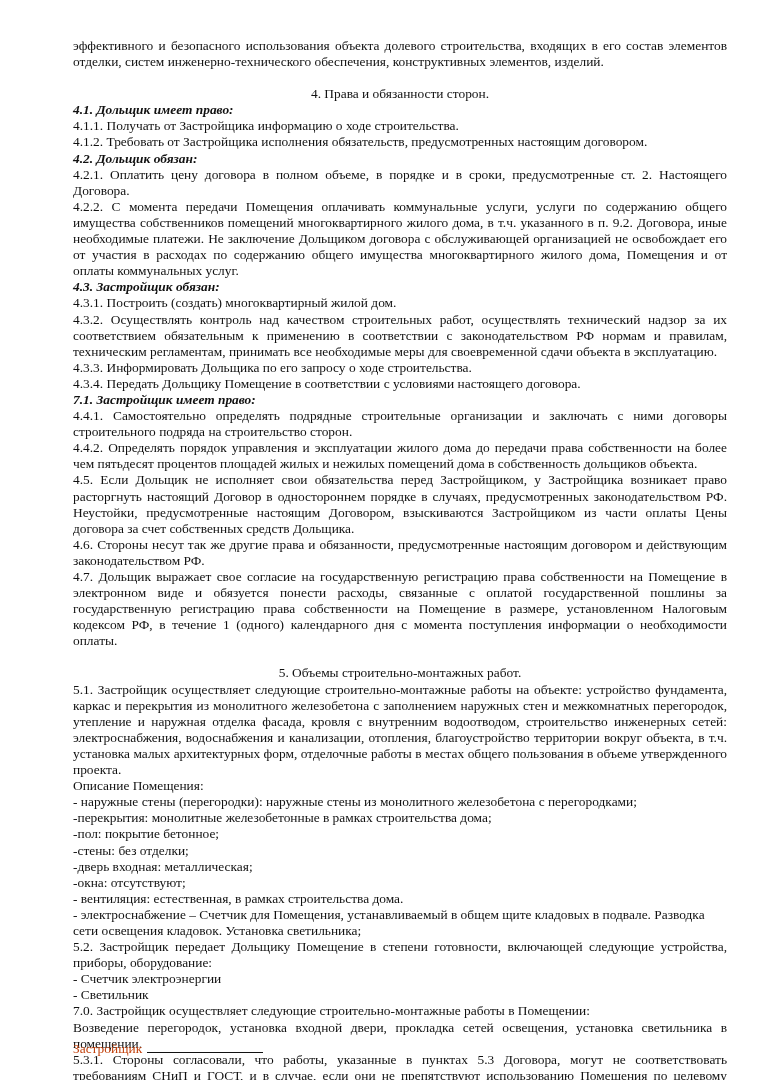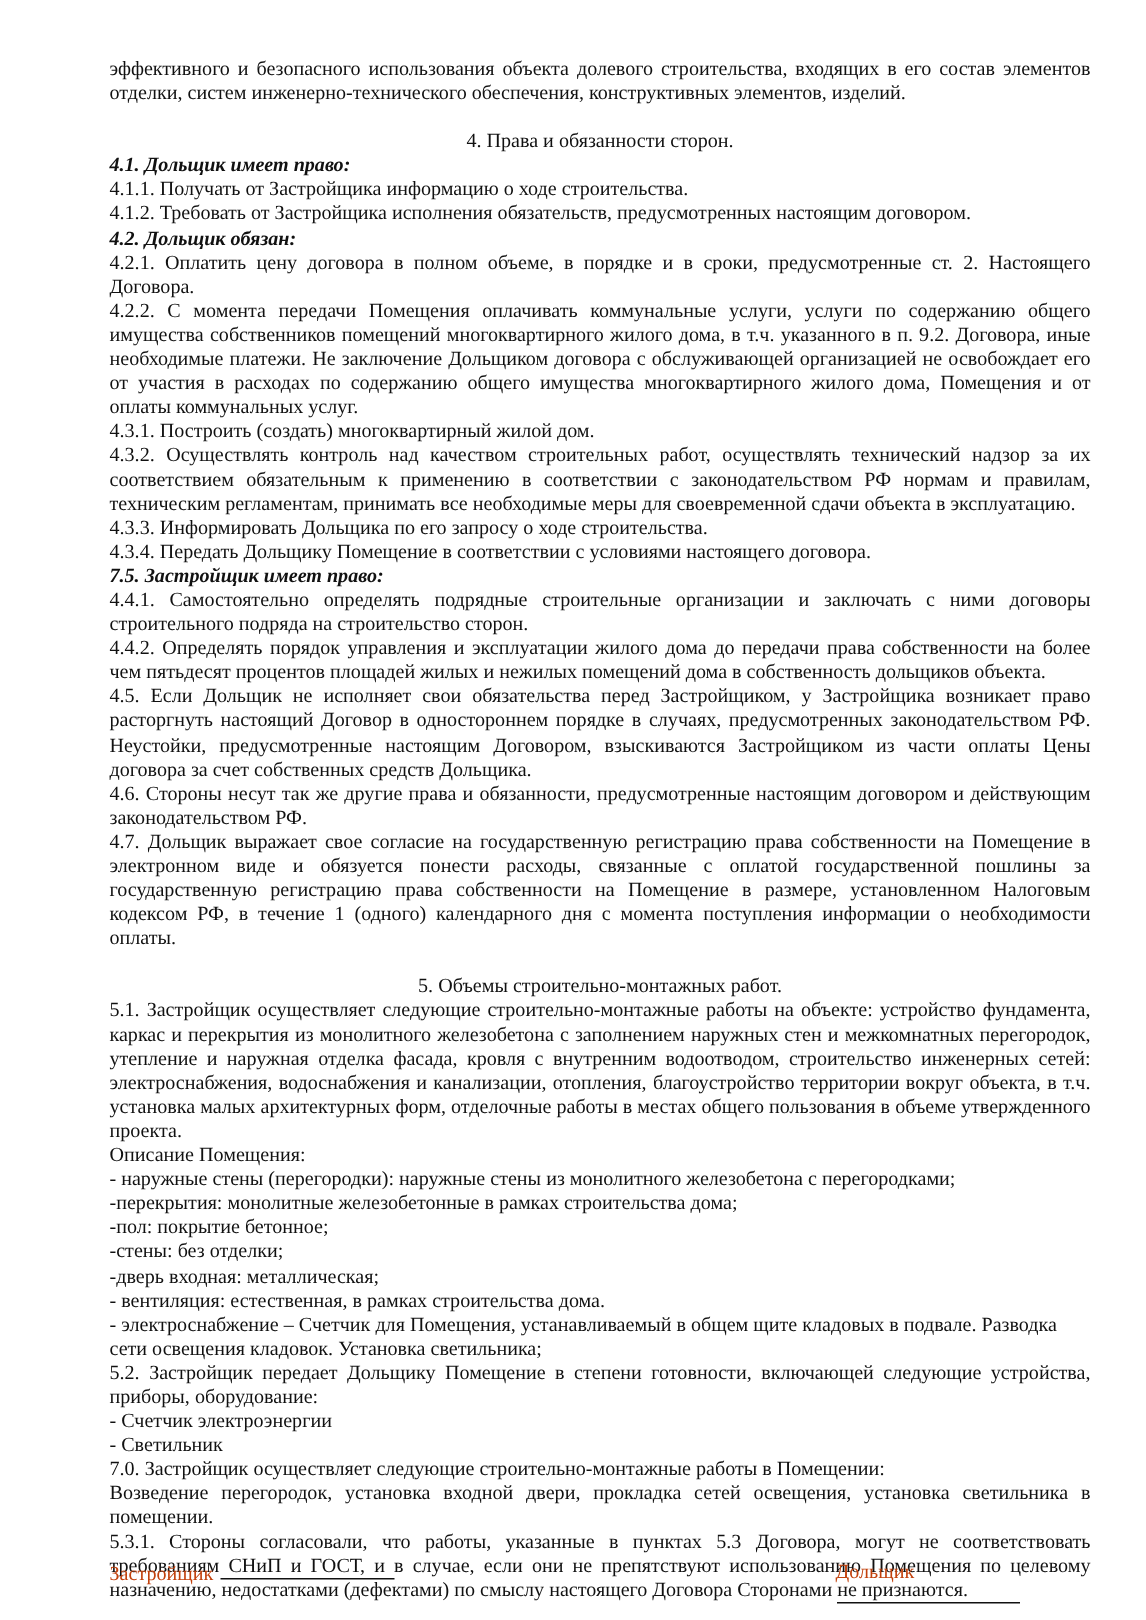--- a/index.html
+++ b/index.html
@@ -29,53 +29,52 @@
   <p>эффективного и безопасного использования объекта долевого строительства, входящих в его состав элементов отделки, систем инженерно-технического обеспечения, конструктивных элементов, изделий.</p>
 
   <div>
     <p class="h-section">4. Права и обязанности сторон.</p>
     <p class="h-sub">4.1. Дольщик имеет право:</p>
     <p>4.1.1. Получать от Застройщика информацию о ходе строительства.</p>
     <p>4.1.2. Требовать от Застройщика исполнения обязательств, предусмотренных настоящим договором.</p>
     <p class="h-sub">4.2. Дольщик обязан:</p>
     <p>4.2.1. Оплатить цену договора в полном объеме, в порядке и в сроки, предусмотренные ст. 2. Настоящего Договора.</p>
     <p>4.2.2. С момента передачи Помещения оплачивать коммунальные услуги, услуги по содержанию общего имущества собственников помещений многоквартирного жилого дома, в т.ч. указанного в п. 9.2. Договора, иные необходимые платежи. Не заключение Дольщиком договора с обслуживающей организацией не освобождает его от участия в расходах по содержанию общего имущества многоквартирного жилого дома, Помещения и от оплаты коммунальных услуг.</p>
+    <p class="h-sub">4.3. Застройщик обязан:</p>
     <p>4.3.1. Построить (создать) многоквартирный жилой дом.</p>
     <p>4.3.2. Осуществлять контроль над качеством строительных работ, осуществлять технический надзор за их соответствием обязательным к применению в соответствии с законодательством РФ нормам и правилам, техническим регламентам, принимать все необходимые меры для своевременной сдачи объекта в эксплуатацию.</p>
     <p>4.3.3. Информировать Дольщика по его запросу о ходе строительства.</p>
     <p>4.3.4. Передать Дольщику Помещение в соответствии с условиями настоящего договора.</p>
-    <p class="h-sub">7.5. Застройщик имеет право:</p>
+    <p class="h-sub">7.1. Застройщик имеет право:</p>
     <p>4.4.1. Самостоятельно определять подрядные строительные организации и заключать с ними договоры строительного подряда на строительство сторон.</p>
     <p>4.4.2. Определять порядок управления и эксплуатации жилого дома до передачи права собственности на более чем пятьдесят процентов площадей жилых и нежилых помещений дома в собственность дольщиков объекта.</p>
     <p>4.5. Если Дольщик не исполняет свои обязательства перед Застройщиком, у Застройщика возникает право расторгнуть настоящий Договор в одностороннем порядке в случаях, предусмотренных законодательством РФ. Неустойки, предусмотренные настоящим Договором, взыскиваются Застройщиком из части оплаты Цены договора за счет собственных средств Дольщика.</p>
     <p>4.6. Стороны несут так же другие права и обязанности, предусмотренные настоящим договором и действующим законодательством РФ.</p>
     <p>4.7. Дольщик выражает свое согласие на государственную регистрацию права собственности на Помещение в электронном виде и обязуется понести расходы, связанные с оплатой государственной пошлины за государственную регистрацию права собственности на Помещение в размере, установленном Налоговым кодексом РФ, в течение 1 (одного) календарного дня с момента поступления информации о необходимости оплаты.</p>
   </div>
 
   <div>
     <p class="h-section">5. Объемы строительно-монтажных работ.</p>
     <p>5.1. Застройщик осуществляет следующие строительно-монтажные работы на объекте: устройство фундамента, каркас и перекрытия из монолитного железобетона с заполнением наружных стен и межкомнатных перегородок, утепление и наружная отделка фасада, кровля с внутренним водоотводом, строительство инженерных сетей:  электроснабжения, водоснабжения и канализации, отопления, благоустройство территории вокруг объекта, в т.ч. установка малых архитектурных форм, отделочные работы в местах общего пользования в объеме утвержденного проекта.</p>
     <p class="u">Описание Помещения:</p>
     <p>- наружные стены (перегородки): наружные стены из монолитного железобетона с перегородками;</p>
     <p>-перекрытия: монолитные железобетонные в рамках строительства дома;</p>
     <p>-пол: покрытие бетонное;</p>
     <p>-стены: без отделки;</p>
     <p>-дверь входная: металлическая;</p>
+    <p>-окна: отсутствуют;</p>
     <p>- вентиляция: естественная, в рамках строительства дома.</p>
     <p style="text-align:left">- электроснабжение – Счетчик для Помещения, устанавливаемый в общем щите кладовых в подвале. Разводка сети освещения кладовок. Установка светильника;</p>
     <p>5.2. Застройщик передает Дольщику Помещение в степени готовности, включающей следующие устройства, приборы, оборудование:</p>
     <p>- Счетчик электроэнергии</p>
     <p>- Светильник</p>
     <p>7.0. Застройщик осуществляет следующие строительно-монтажные работы в Помещении:</p>
     <p>Возведение перегородок, установка входной двери, прокладка сетей освещения, установка светильника в помещении.</p>
     <p>5.3.1. Стороны согласовали, что работы, указанные в пунктах 5.3 Договора, могут не соответствовать требованиям СНиП и ГОСТ, и в случае, если они не препятствуют использованию Помещения по целевому назначению, недостатками (дефектами) по смыслу настоящего Договора Сторонами не признаются.</p>
 
   </div>
 </div>
 
 <div class="sign">
   <div class="left">
     <span>Застройщик</span><span class="line"></span>
   </div>
-  <div class="right">
-    <span>Дольщик</span><span class="line"></span>
-  </div>
 </div>
 
 </body></html>

